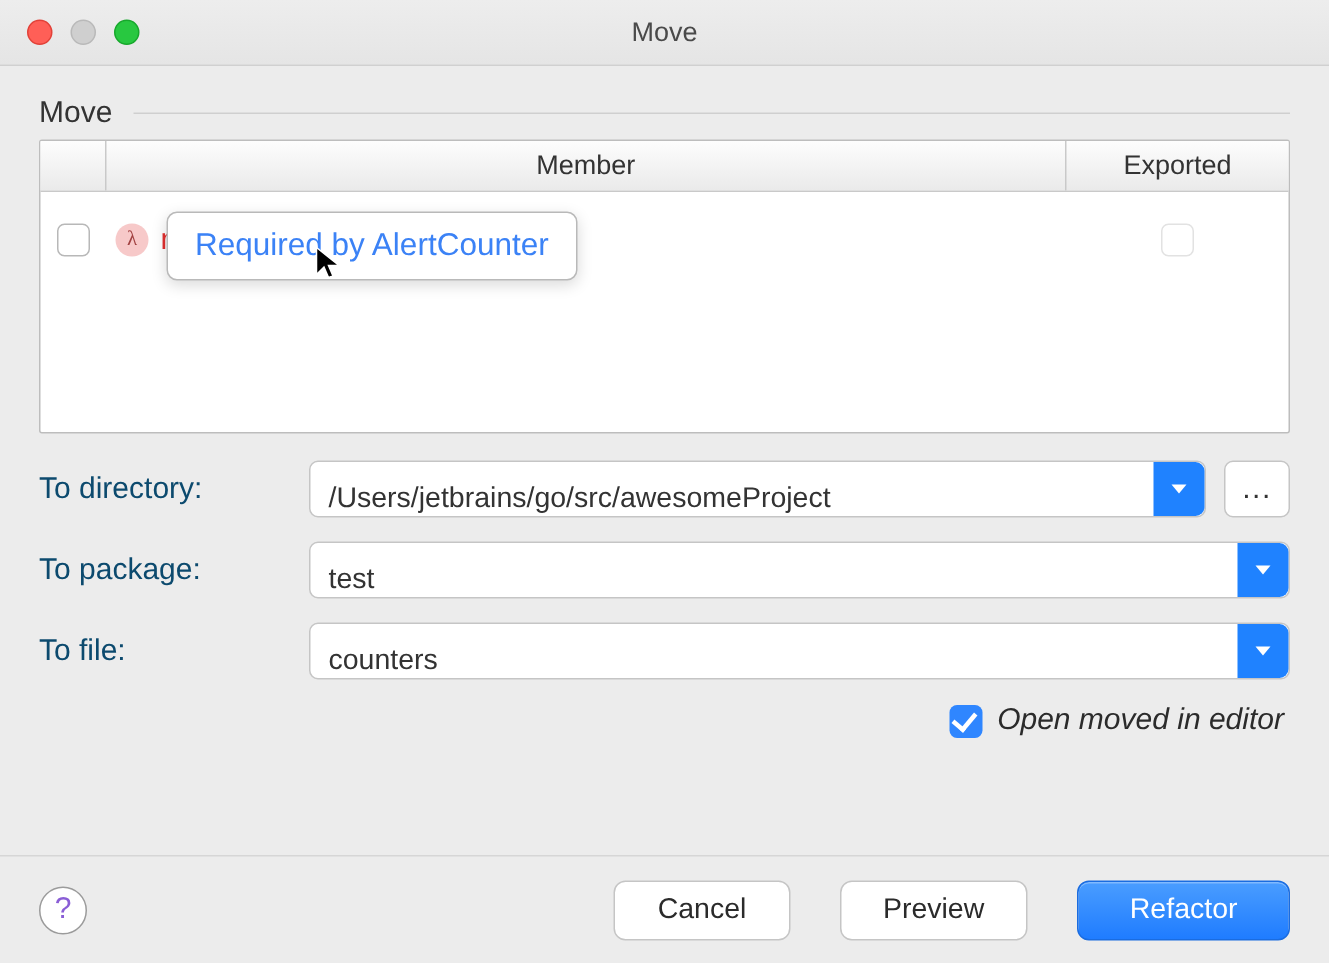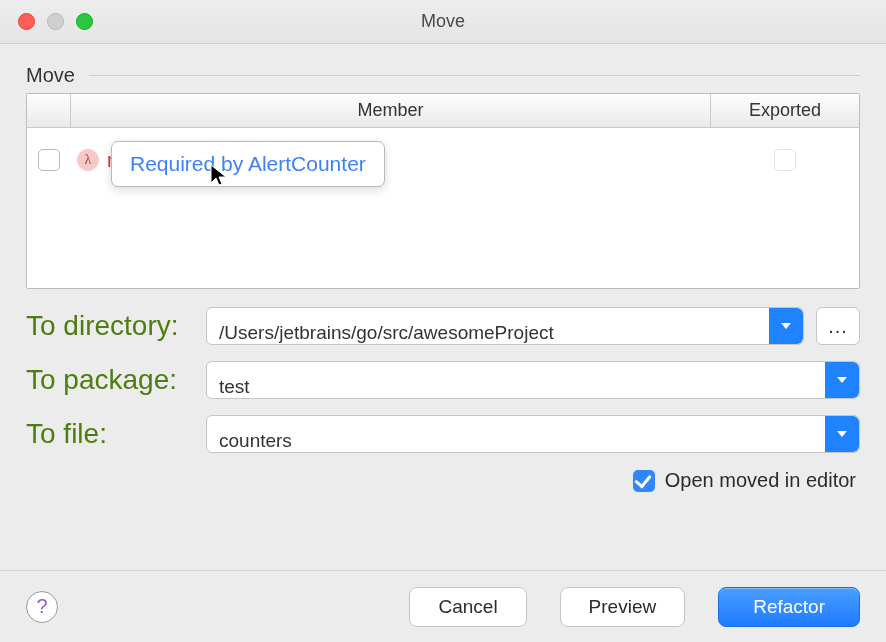--- a/index.html
+++ b/index.html
@@ -71,39 +71,39 @@
     }
     
     .cursor {
       position:absolute; width:20px; height:26px; z-index:60;
       left: 138px;
       top: 14px;
     }
     
     .form { margin-top:18px;}
     .frow { display:flex; align-items:center; margin-bottom:16px;}
-    .flabel { width:180px; font-size:28px; color:#4d7c0f;}
+    .flabel { width:180px; font-size:20px; color:#0c4a6e;}
     .fval { flex:1; display:flex; gap:12px;}
     .combo {
       flex:1; position:relative; background:#fff; border:1px solid #c5c5c5; border-radius:6px;
       height:38px; display:flex; align-items:flex-end; padding-left:12px; font-size:19px; color:#333;
     }
     .combo .arrow {
       position:absolute; right:0; top:0; height:100%; width:34px;
       background:#1f82ff; border-radius:0 6px 6px 0;
       display:flex; align-items:center; justify-content:center;
     }
     .combo .arrow svg { width:12px; height:12px;}
     .ellipsis-btn {
       width:44px; height:38px; border:1px solid #c5c5c5; border-radius:6px;
       background:#fff; display:flex; align-items:center; justify-content:center;
       font-size:20px; color:#333; letter-spacing:1px;
     }
     
-    .openrow { display:flex; justify-content:flex-end; align-items:center; gap:10px; margin-top:4px; padding-right:4px;}
+    .openrow { display:flex; justify-content:flex-end; align-items:center; gap:10px; margin-top:4px; padding-right:4px;font-style:italic;}
     .chk-checked {
       width:22px; height:22px; border-radius:5px; background:#2f86ff; position:relative; display:inline-block;
     }
     .chk-checked::after {
       content:""; position:absolute; left:5px; top:2px; width:7px; height:12px;
       border:solid #fff; border-width:0 3px 3px 0; transform:rotate(40deg);
     }
     .openlabel { font-size:20px; color:#2b2b2b;}
     
     .footer {

